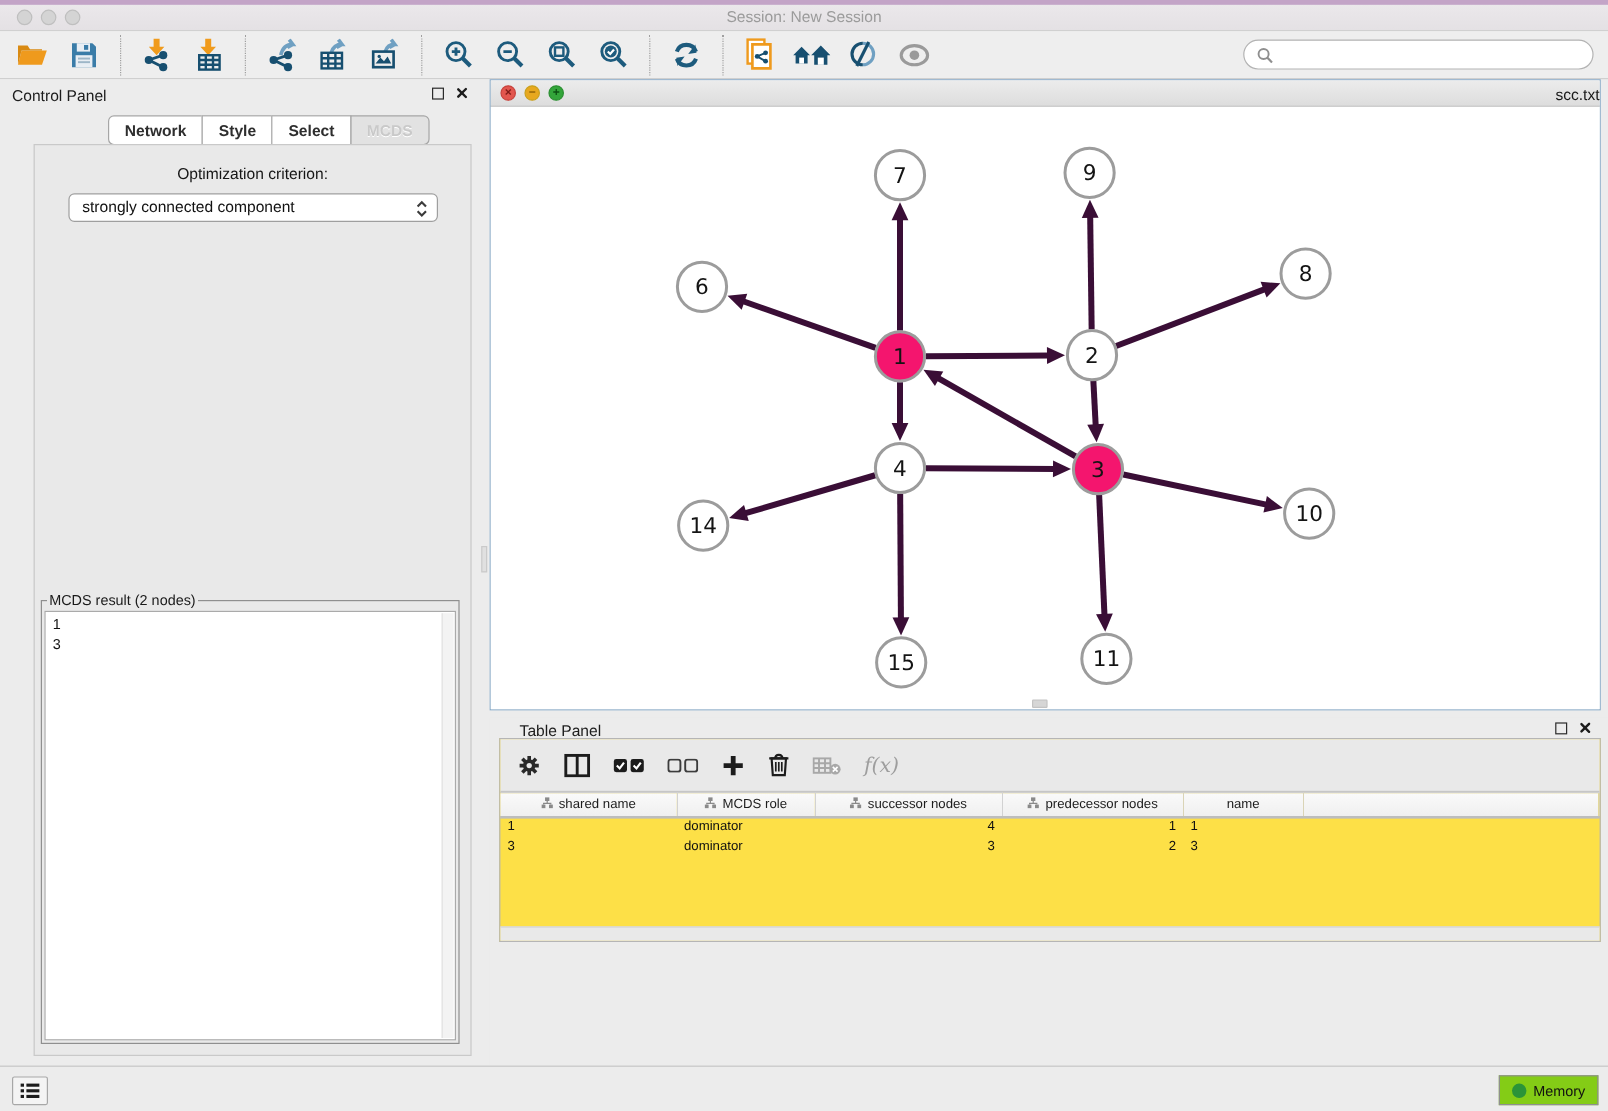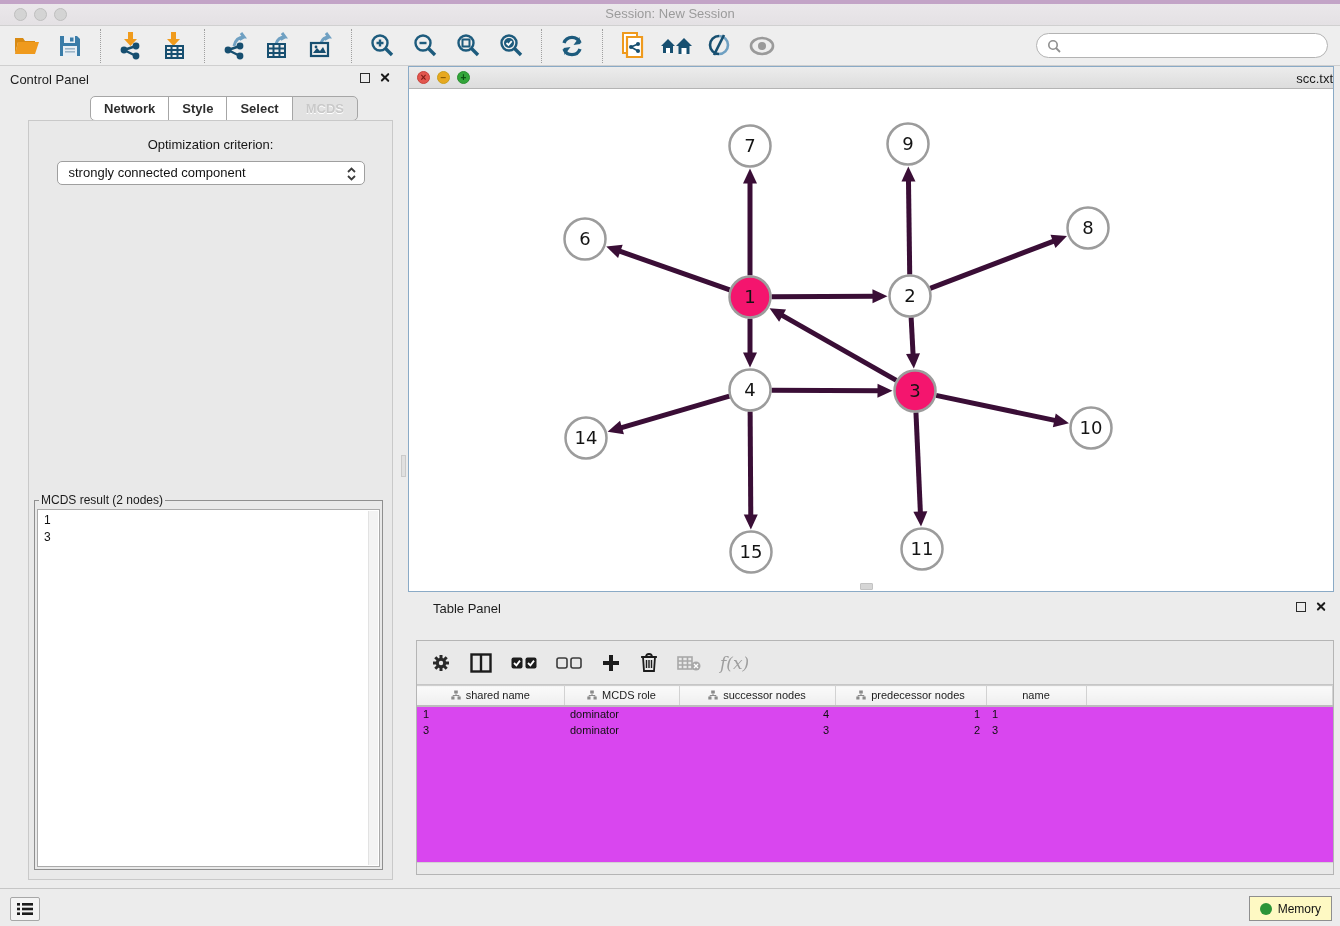--- a/index.html
+++ b/index.html
@@ -84,22 +84,22 @@
   .light.grn { background:#33a53a; border:1px solid #2b8f31; color:#0c5212; }
   .net-title { position:absolute; left:0; right:0; top:4px; text-align:right;
     font-size:13px; color:#1a1a1a; }
   .netview { position:absolute; left:0; top:22px; right:0; bottom:0; background:#fff; }
   svg text.nlabel { font-family:"DejaVu Sans",sans-serif; font-size:18px; fill:#141414; }
 
   
   .table-panel { position:absolute; left:408px; top:598px; width:932px; height:290px; background:#ececec; }
   .table-panel .ptitle { position:absolute; left:1px; top:3px; font-size:13px; color:#1d1d1d;margin-left:24px; }
   .table-panel .panel-icons { top:3px; right:14px; }
-  .table-container { position:absolute; left:8px; right:6px; top:42px; height:235px;
-    background:#d946ef; border:1px solid #b5b5b5; }
+  .table-container { position:absolute; left:8px; right:6px; top:17px; height:170px;
+    background:#fde047; border:1px solid #b5b5b5; }
   .ttoolbar { height:44px; background:#e9e9e9; border-bottom:1px solid #c6c6c6;
     display:flex; align-items:center; padding-left:14px; gap:19px; }
   .tt-ic { display:flex; align-items:center; justify-content:center; height:26px; }
   .fx { font-family:"DejaVu Serif","Liberation Serif",serif; font-style:italic;
     font-size:17px; color:#9e9e9e; }
   .dtable { width:100%; border-collapse:collapse; table-layout:fixed; }
   .dtable th { height:20px; background:linear-gradient(#fafafa,#efefef);
     border-right:1px solid #d2d2d2; border-top:1px solid #cfcfcf; border-bottom:2px solid #bdbdbd;
     font-size:11px; font-weight:normal; color:#1c1c1c; text-align:center; position:relative; }
   .dtable th .hicon { margin-right:5px; vertical-align:-1px; }
@@ -111,21 +111,21 @@
     background:#e9e9e9; border-top:1px solid #d2d2d2; }
   .ttabs { position:absolute; left:0; right:0; top:264px; text-align:center; }
 
   
   .statusbar { position:absolute; left:0; top:888px; width:1340px; height:38px;
     background:#ececec; border-top:1px solid #c6c6c6; }
   .listbtn { position:absolute; left:10px; top:8px; width:30px; height:24px;
     background:#f4f4f4; border:1px solid #a7a7a7; border-radius:2px;
     display:flex; align-items:center; justify-content:center; }
   .membtn { position:absolute; right:8px; top:7px; height:25px;
-    background:#fef9c3; border:1px solid #8f8f8f;
+    background:#84cc16; border:1px solid #8f8f8f;
     display:flex; align-items:center; gap:6px; padding:0 10px; font-size:12px; color:#111; }
   .memdot { width:12px; height:12px; border-radius:50%; background:#2b9438; }
 </style>
 </head>
 <body>
 
 <div class="titlebar">
   <div class="accent"></div>
   <div class="tl-dot" style="left:14px"></div>
   <div class="tl-dot" style="left:34px"></div>

